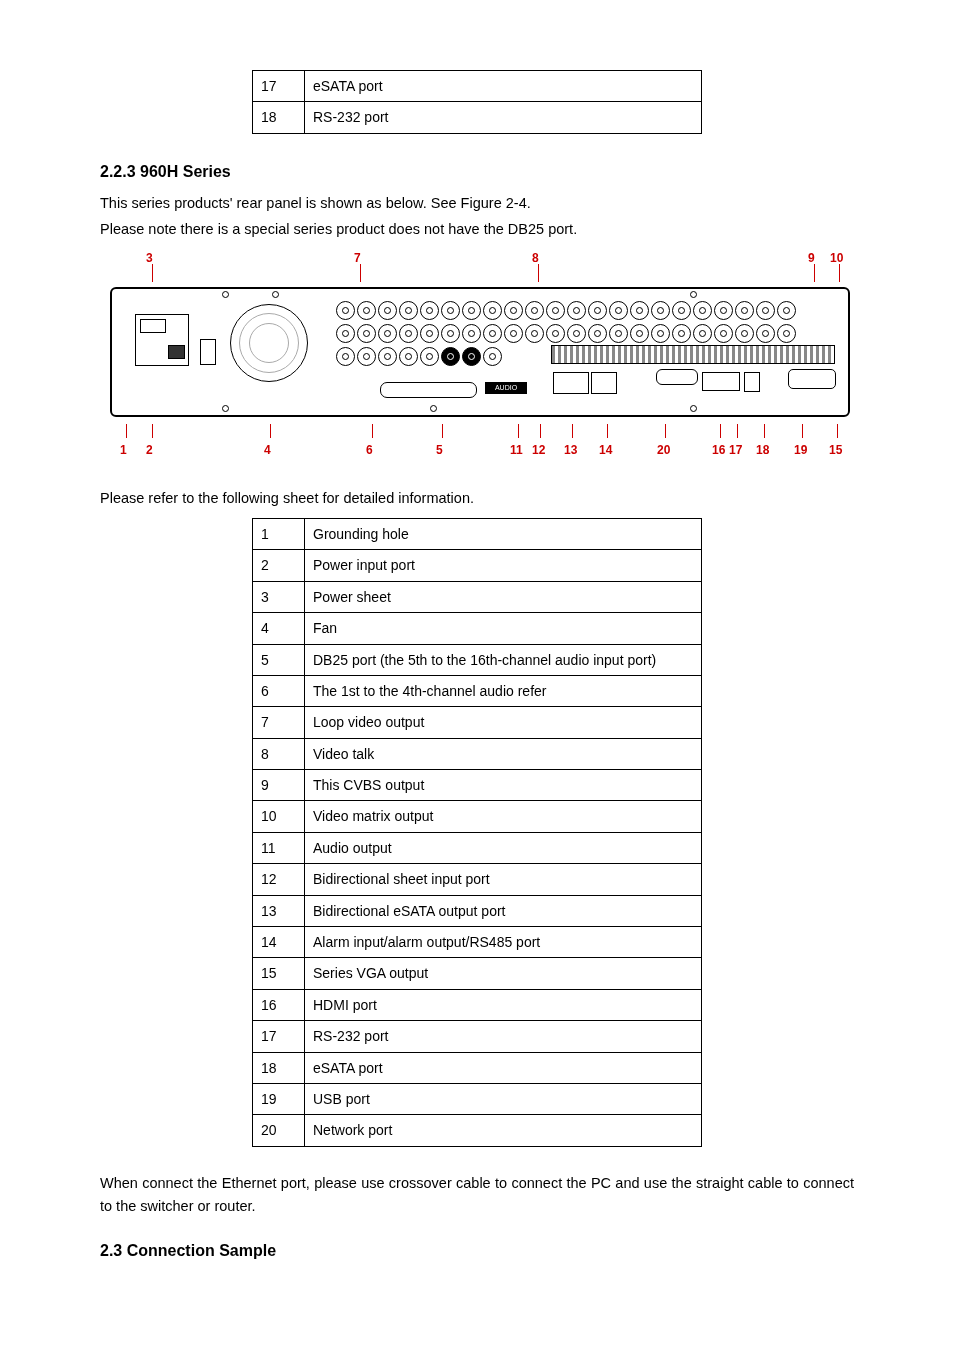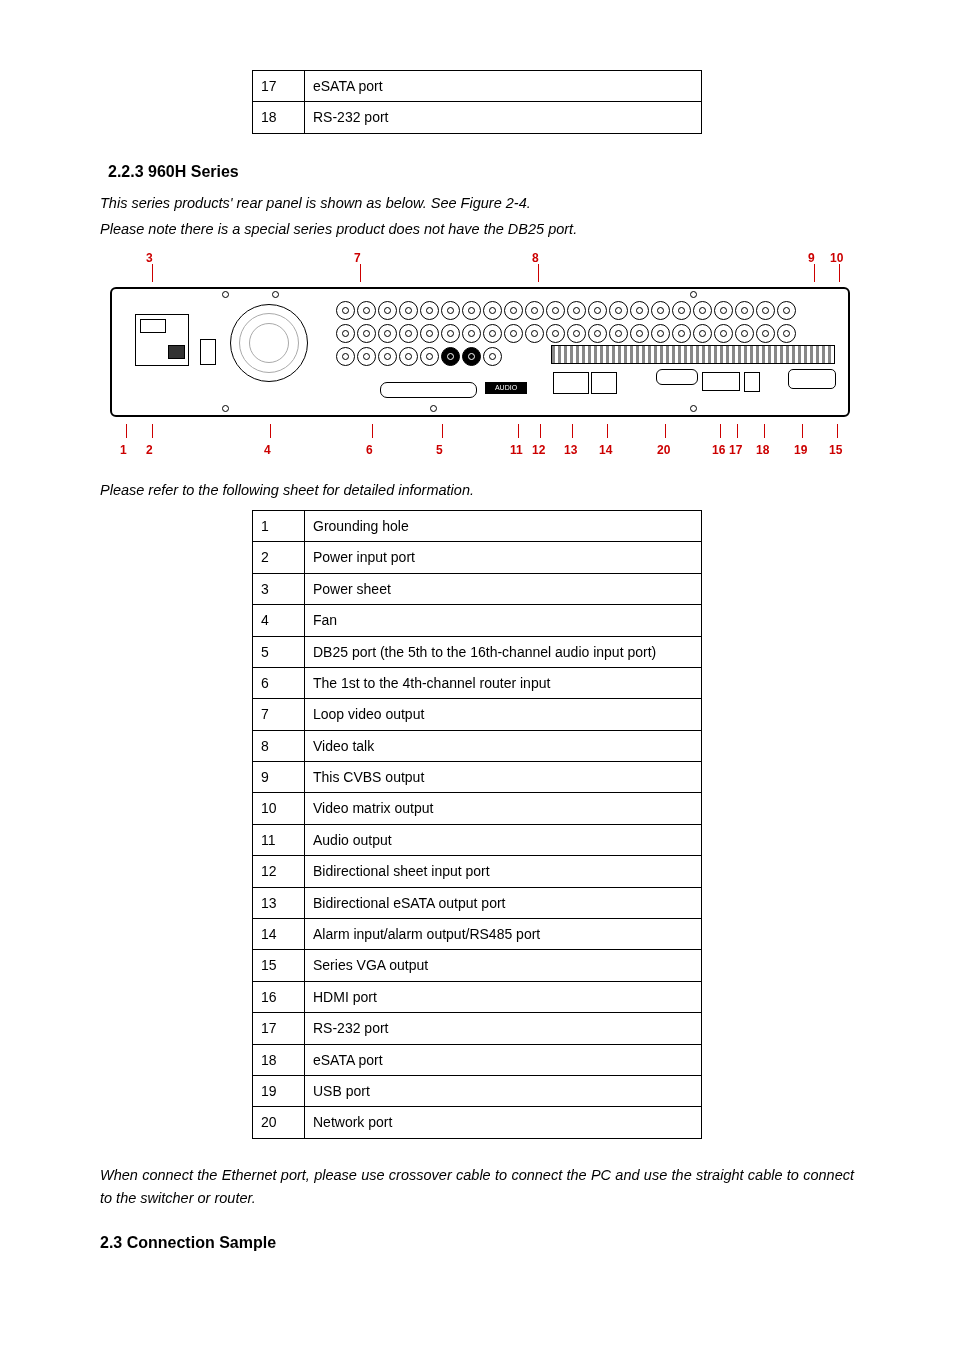--- a/index.html
+++ b/index.html
@@ -25,32 +25,31 @@
       font-size: 14px;
     }
     table.small-table td.num {
       width: 35px;
       text-align: left;
     }
 
     h3.section-num {
       font-size: 16px;
       font-weight: bold;
-      margin: 10px 0 8px 8px;
+      margin: 10px 0 8px 0;
     }
     h2.major-section {
       font-size: 16px;
       font-weight: bold;
       margin: 20px 0 10px 0;
     }
 
     p.body-text {
       margin: 2px 0;
       font-size: 14.5px;
-      font-style: italic;
     }
 
     .diagram {
       width: 740px;
       height: 210px;
       margin: 8px 0 8px 10px;
       position: relative;
     }
     .callout {
       position: absolute;
@@ -301,21 +300,21 @@
   <div class="callout" style="top:192px;left:619px">17</div>
   <div class="tick-up" style="left:627px;top:175px"></div>
   <div class="callout" style="top:192px;left:646px">18</div>
   <div class="tick-up" style="left:654px;top:175px"></div>
   <div class="callout" style="top:192px;left:684px">19</div>
   <div class="tick-up" style="left:692px;top:175px"></div>
   <div class="callout" style="top:192px;left:719px">15</div>
   <div class="tick-up" style="left:727px;top:175px"></div>
 </div>
 
-<p class="body-text" style="margin-top:20px">Please refer to the following sheet for detailed information.</p>
+<p class="body-text" style="margin-top:28px">Please refer to the following sheet for detailed information.</p>
 
 <table class="detail-table">
   <tbody id="detail-tbody">
       <tr>
         <td class="num">1</td>
         <td>Grounding hole</td>
       </tr>
       <tr>
         <td class="num">2</td>
         <td>Power input port</td>
@@ -327,21 +326,21 @@
       <tr>
         <td class="num">4</td>
         <td>Fan</td>
       </tr>
       <tr>
         <td class="num">5</td>
         <td>DB25 port (the 5th to the 16th-channel audio input port)</td>
       </tr>
       <tr>
         <td class="num">6</td>
-        <td>The 1st to the 4th-channel router input</td>
+        <td>The 1st to the 4th-channel audio refer</td>
       </tr>
       <tr>
         <td class="num">7</td>
         <td>Loop video output</td>
       </tr>
       <tr>
         <td class="num">8</td>
         <td>Video talk</td>
       </tr>
       <tr>

